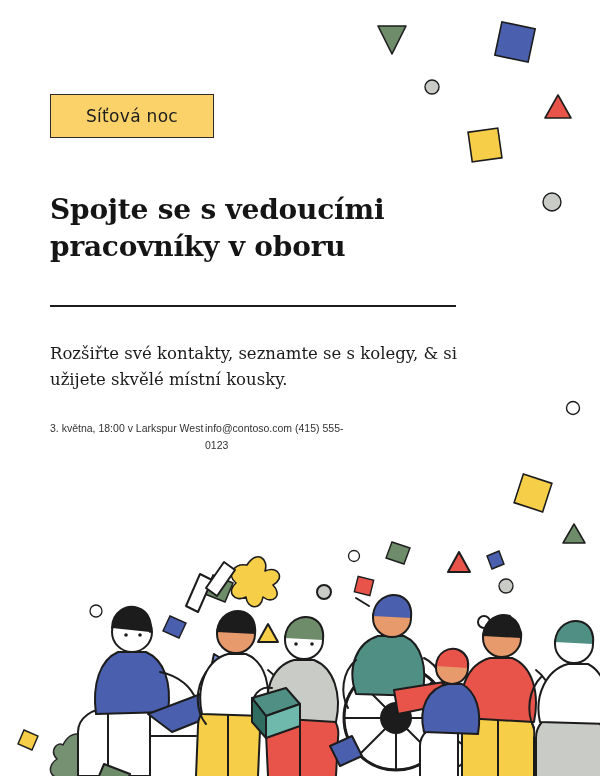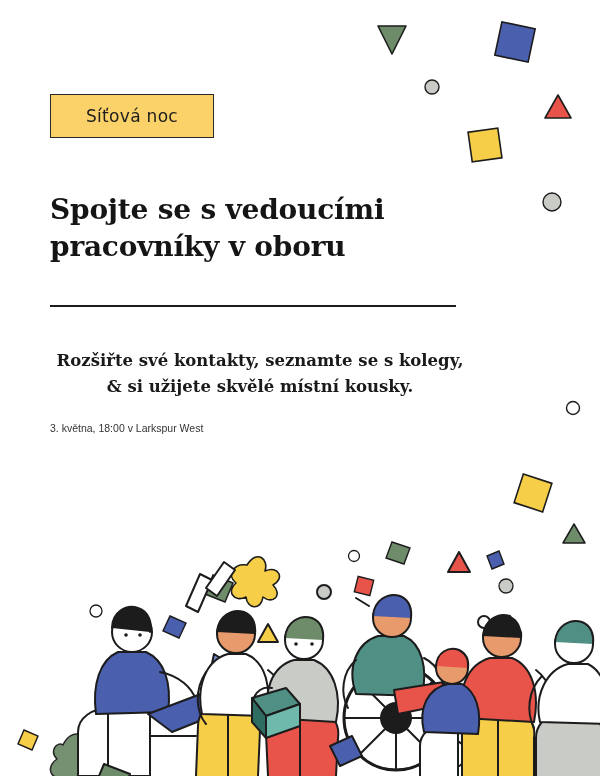--- a/index.html
+++ b/index.html
@@ -69,28 +69,27 @@
     top: 305px;
     width: 406px;
     height: 0;
     border-top: 2.5px solid #1c1c1c;
   }
 
   
   .subhead {
     position: absolute;
     left: 50px;
-    top: 331px;
+    top: 324px;
     width: 420px;
     font-family: "DejaVu Serif", serif;
-    font-weight: bold;
+    font-weight: normal;
     font-size: 16.5px;
     line-height: 1.62;
     color: #1a1a1a;
-    text-align: center;
   }
 
   
   .details {
     position: absolute;
     left: 50px;
     top: 420px;
     width: 470px;
     display: flex;
     gap: 0;
@@ -161,20 +160,21 @@
   </div>
 
   <h1 class="headline">Spojte se s vedoucími pracovníky v oboru</h1>
 
   <div class="divider"></div>
 
   <p class="subhead">Rozšiřte své kontakty, seznamte se s kolegy, &amp; si užijete skvělé místní kousky.</p>
 
   <div class="details">
     <div class="detail-col c1">3. května, 18:00 v Larkspur West</div>
+    <div class="detail-col c3">info@contoso.com (415) 555-0123</div>
   </div>
 
   <div id="illustration">
     <svg width="600" height="330" viewBox="0 0 600 330" xmlns="http://www.w3.org/2000/svg">
       <g stroke="#1c1c1c" stroke-width="2" stroke-linejoin="round" stroke-linecap="round" fill="none">
 
         <g>
 
           <path d="M78 330 L78 286 C78 272 92 262 110 262 L150 262 L150 330 Z" fill="#ffffff"></path>
           <path d="M108 262 L108 330"></path>

